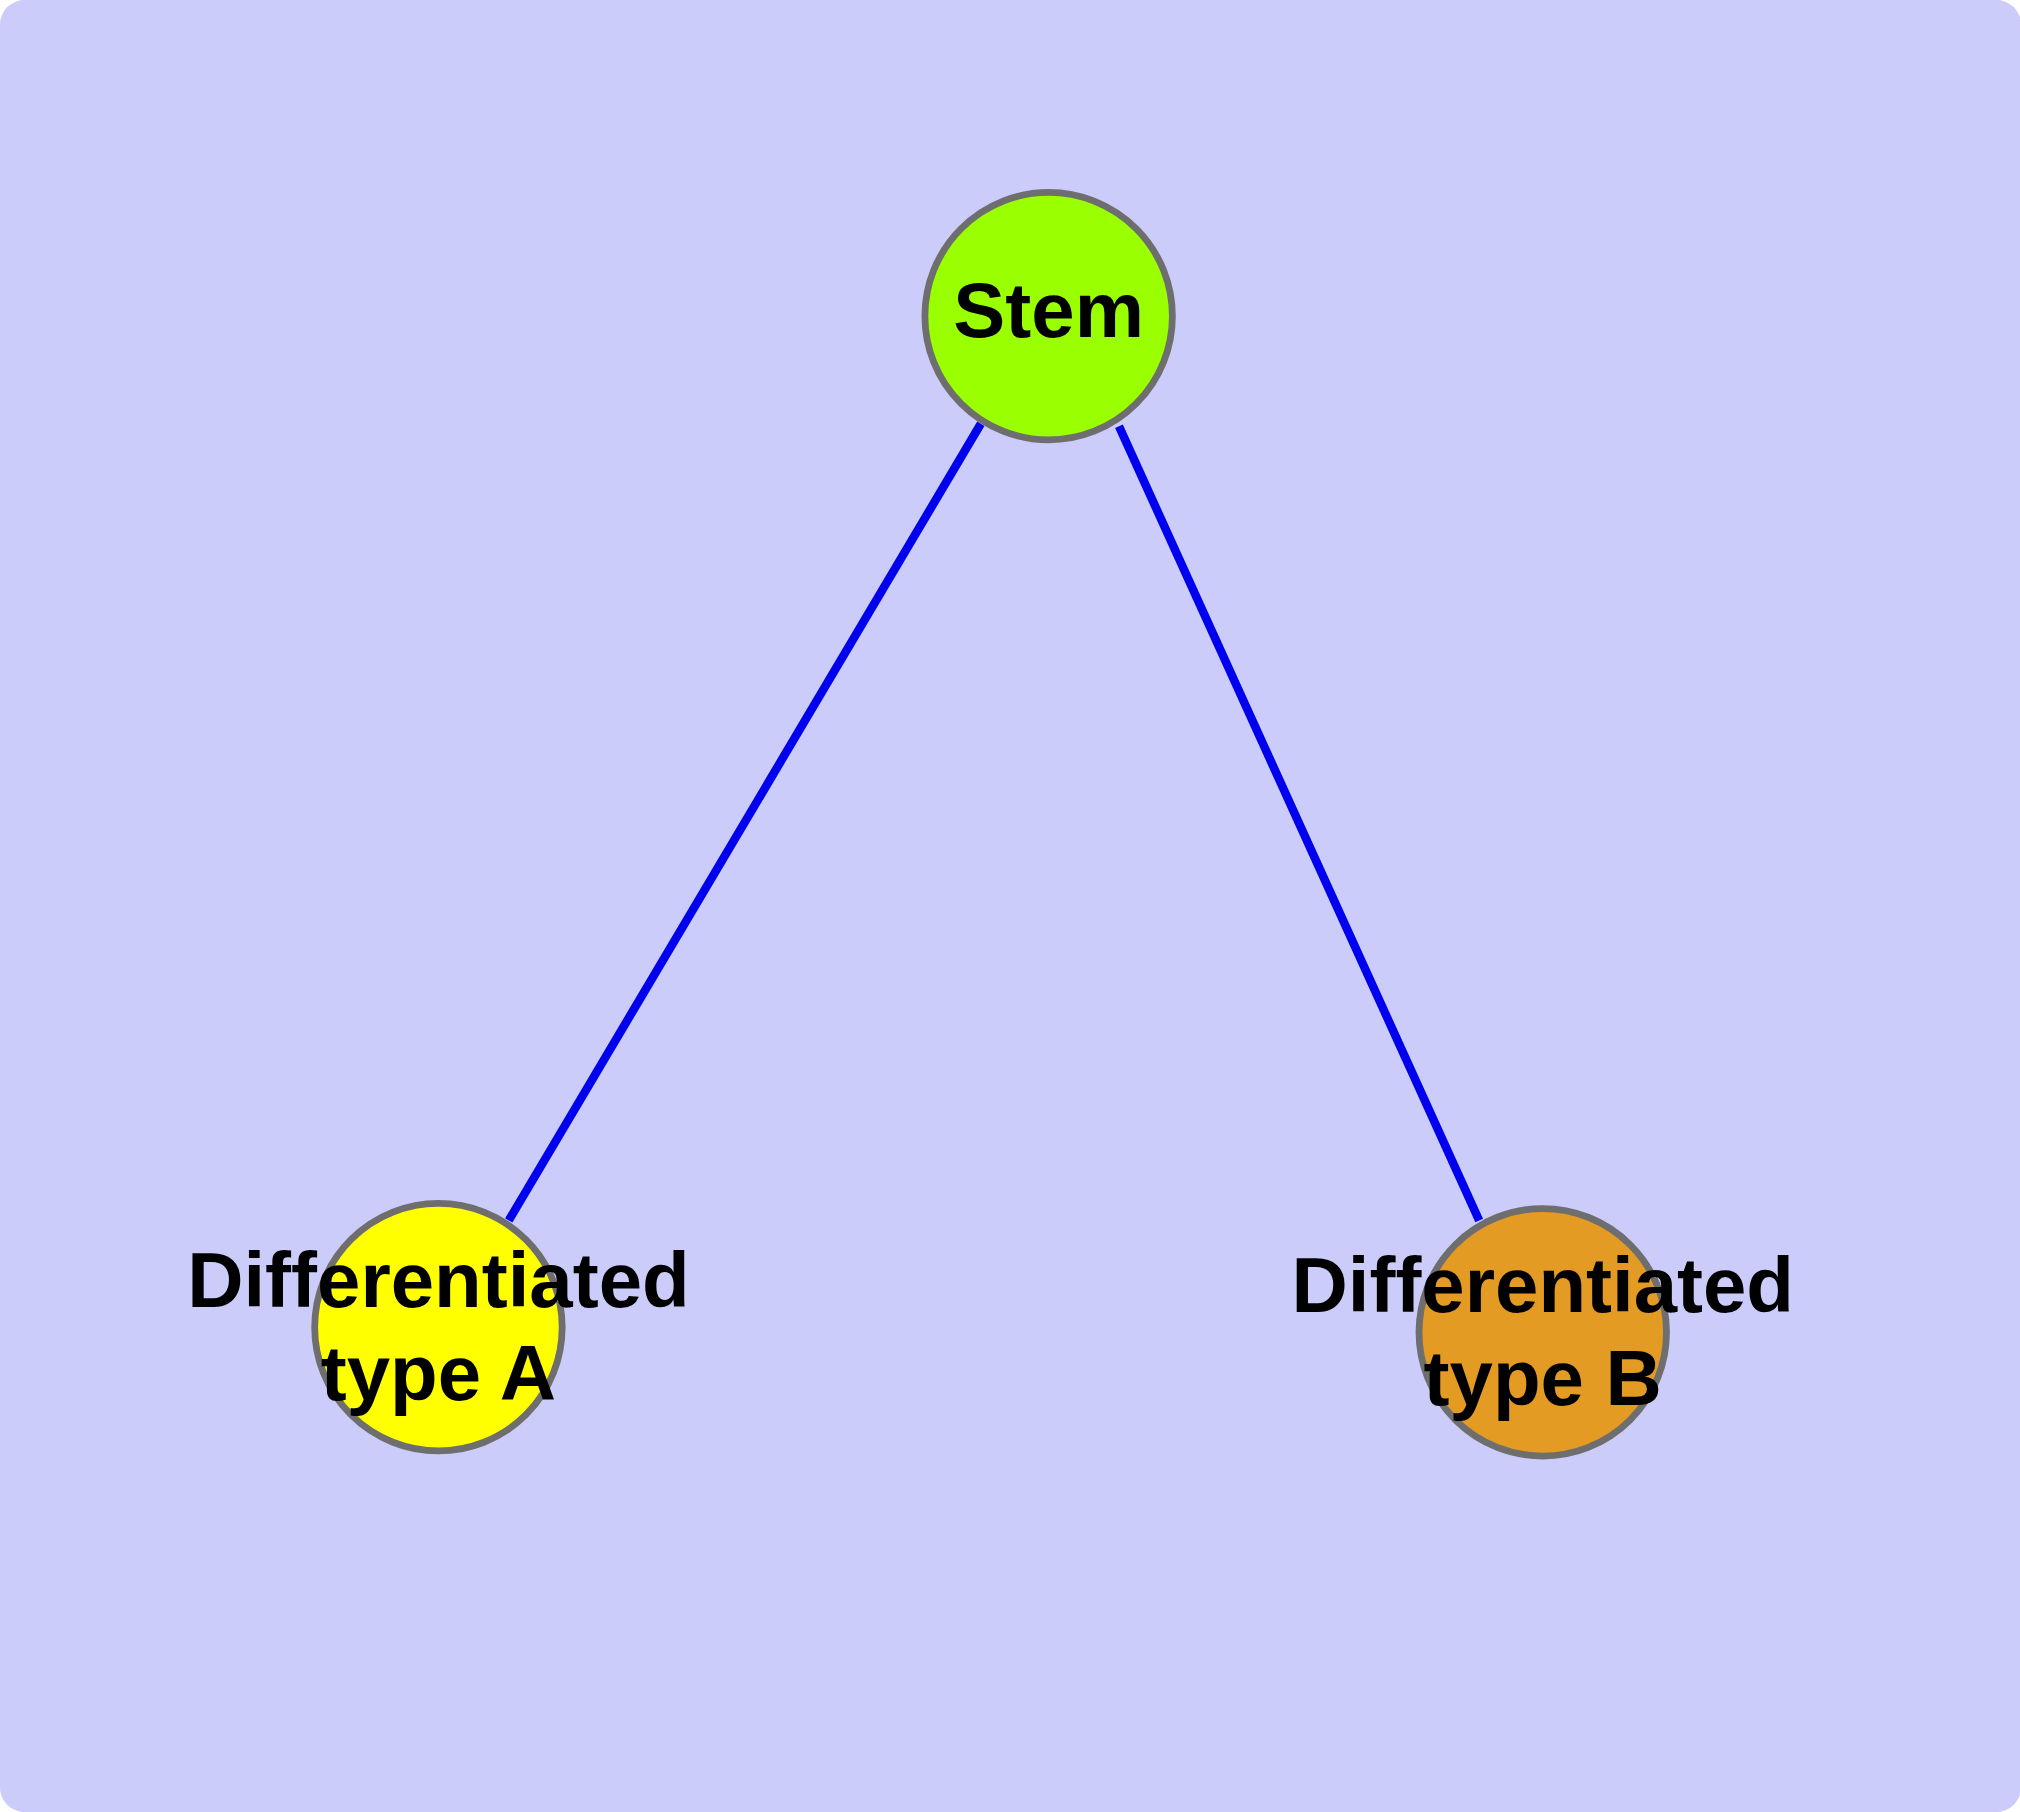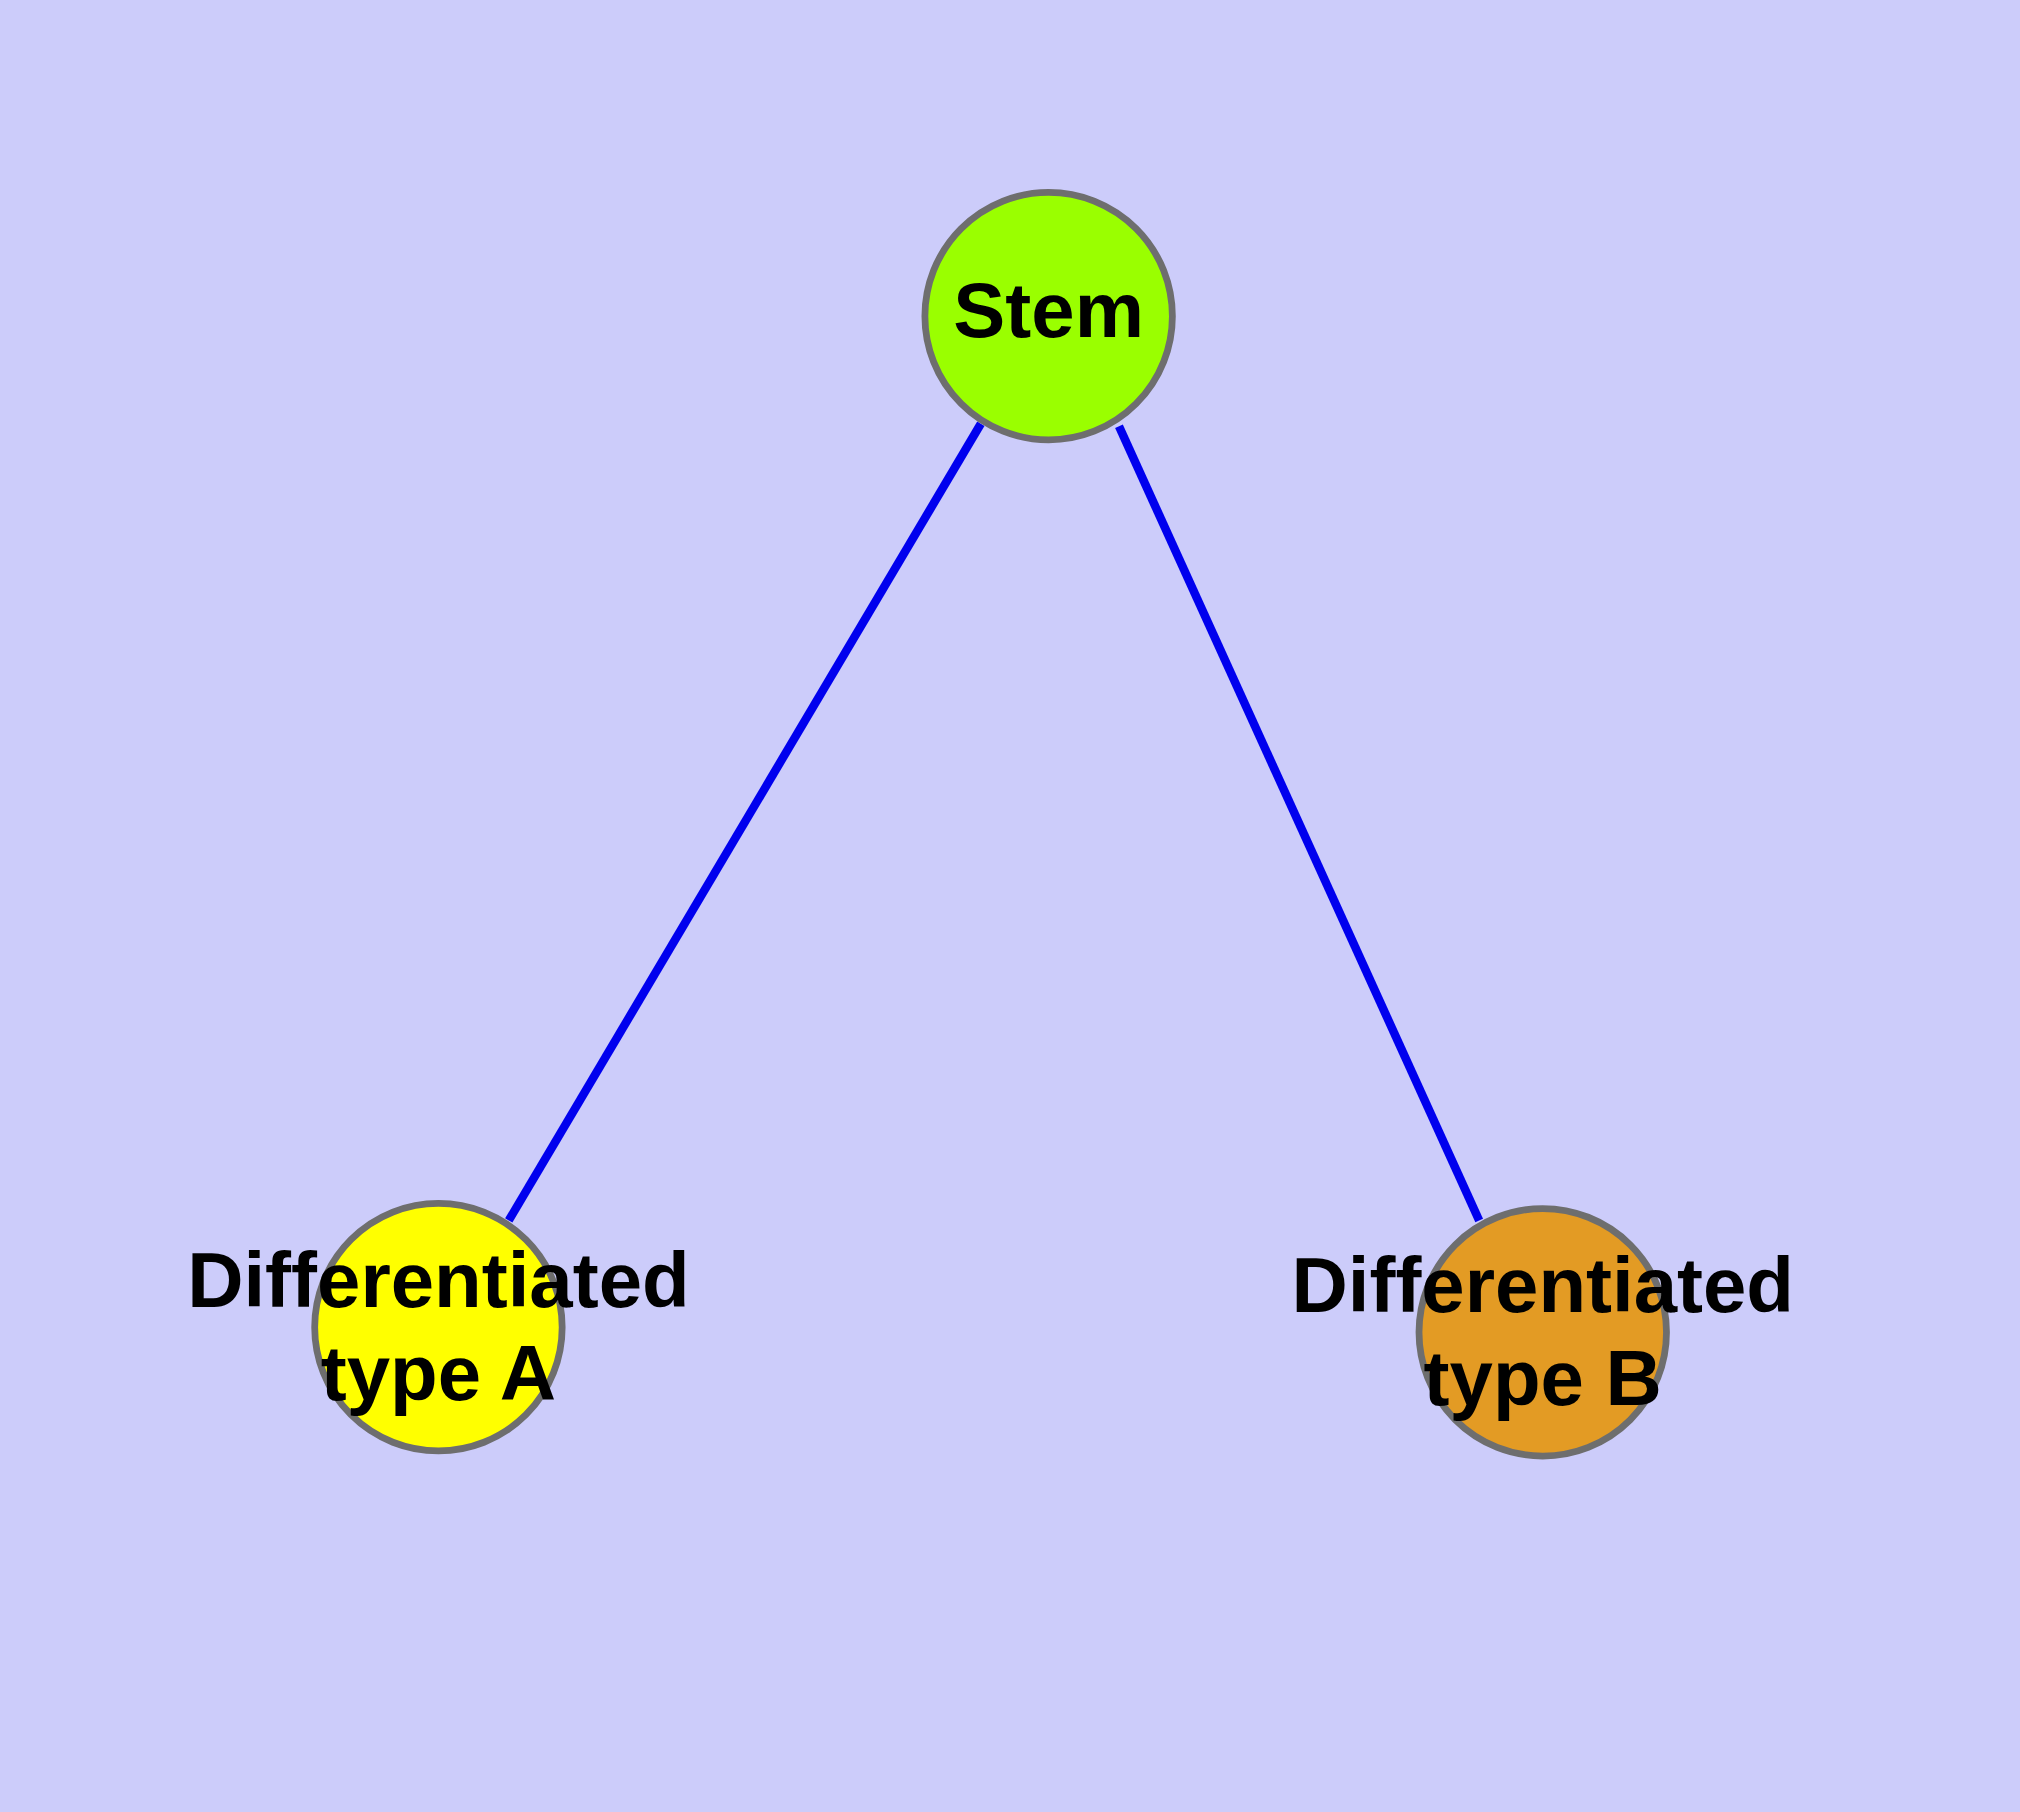--- a/index.html
+++ b/index.html
@@ -9,20 +9,21 @@
   }
   body {
     font-family: "Liberation Sans", sans-serif;
   }
   #canvas {
     position: relative;
     width: 2021px;
     height: 1812px;
     overflow: hidden;
     background: #ccccfa;
+    border-radius: 25px;
   }
   #graph-svg {
     position: absolute;
     left: 0;
     top: 0;
     width: 2021px;
     height: 1812px;
     display: block;
   }
   .node-label {

